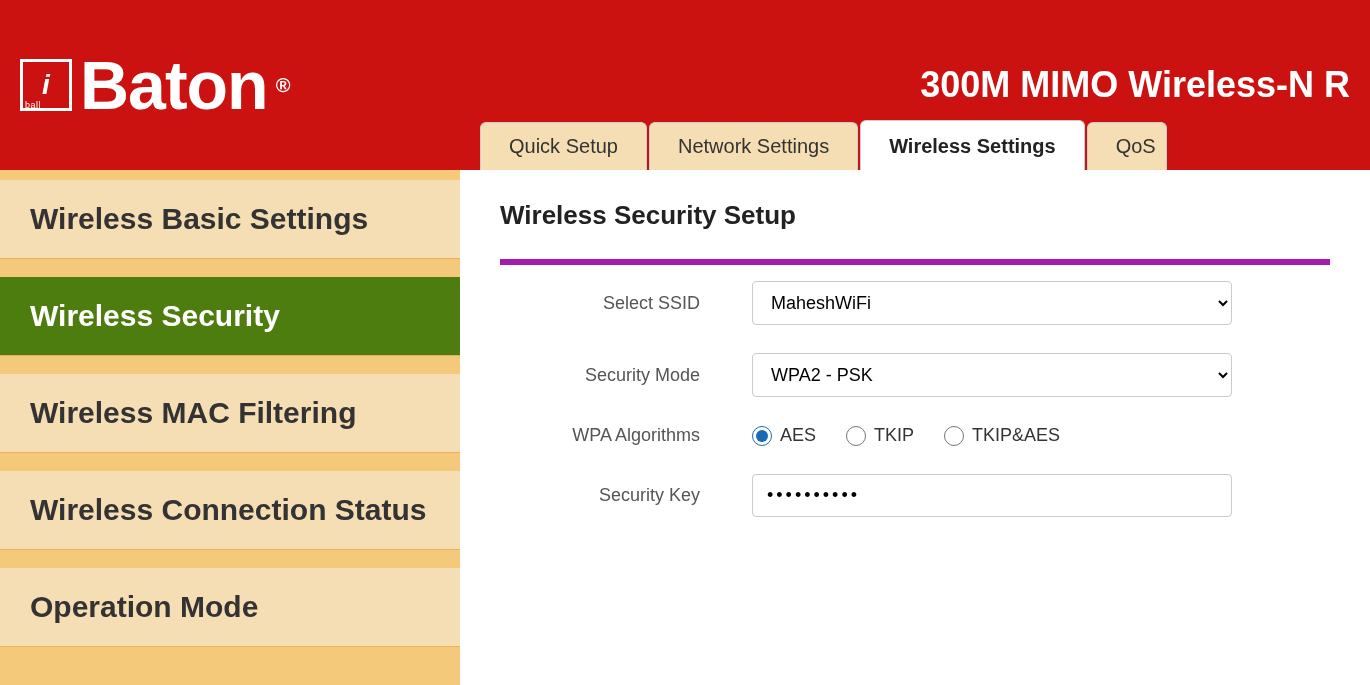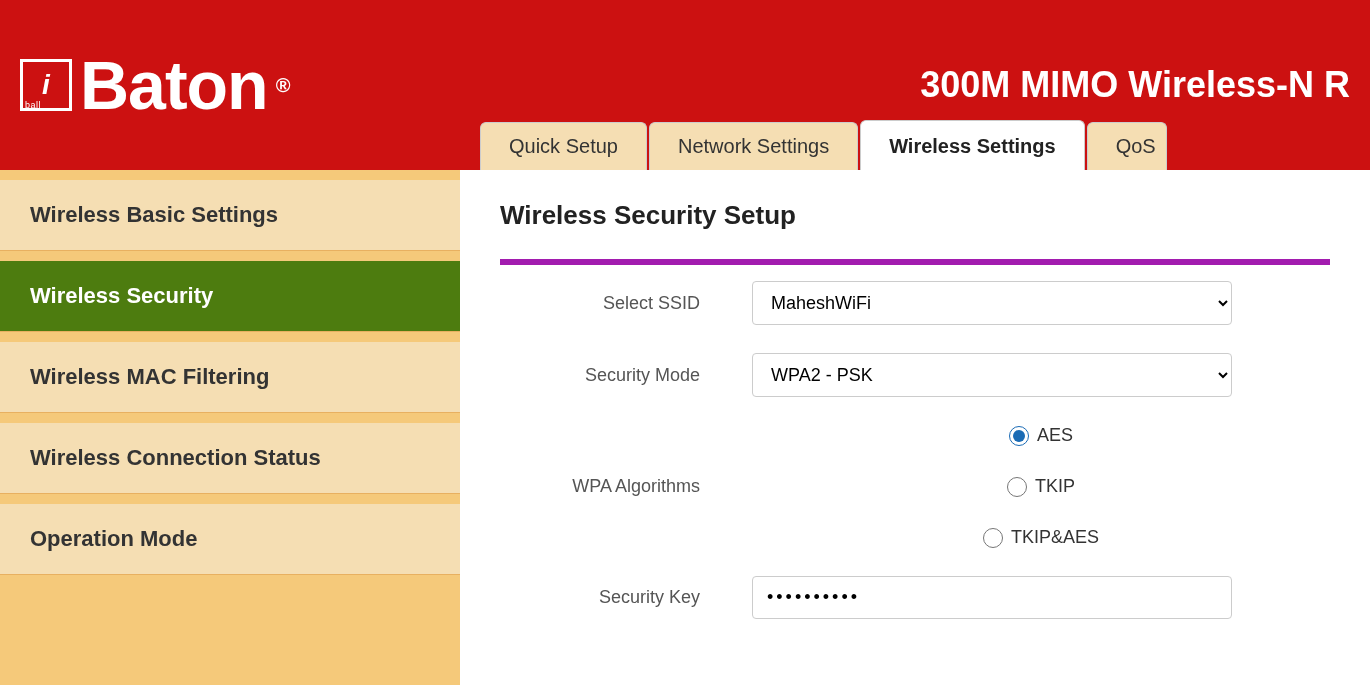--- a/index.html
+++ b/index.html
@@ -104,27 +104,27 @@
 
     
     .sidebar {
       width: 460px;
       background: #f5c97a;
       flex-shrink: 0;
       padding: 10px 0;
     }
     .sidebar-item {
       padding: 22px 30px;
-      font-size: 22px;
+      font-size: 30px;
       font-weight: bold;
       color: #333;
       cursor: pointer;
       border-bottom: 1px solid #e8b060;
       background: #f5deb3;
-      margin-bottom: 10px;
+      margin-bottom: 18px;
     }
     .sidebar-item.active {
       background: #4d7c0f;
       color: white;
     }
 
     
     .content {
       flex: 1;
       padding: 30px 40px;
@@ -166,21 +166,20 @@
       border: 1px solid #ccc;
       border-radius: 4px;
       background: white;
       appearance: auto;
       cursor: pointer;
     }
     .radio-group {
       display: flex;
       align-items: center;
       gap: 30px;
-      flex-direction: column;
     }
     .radio-label {
       display: flex;
       align-items: center;
       gap: 8px;
       font-size: 18px;
       color: #333;
       cursor: pointer;
     }
     .radio-input {

